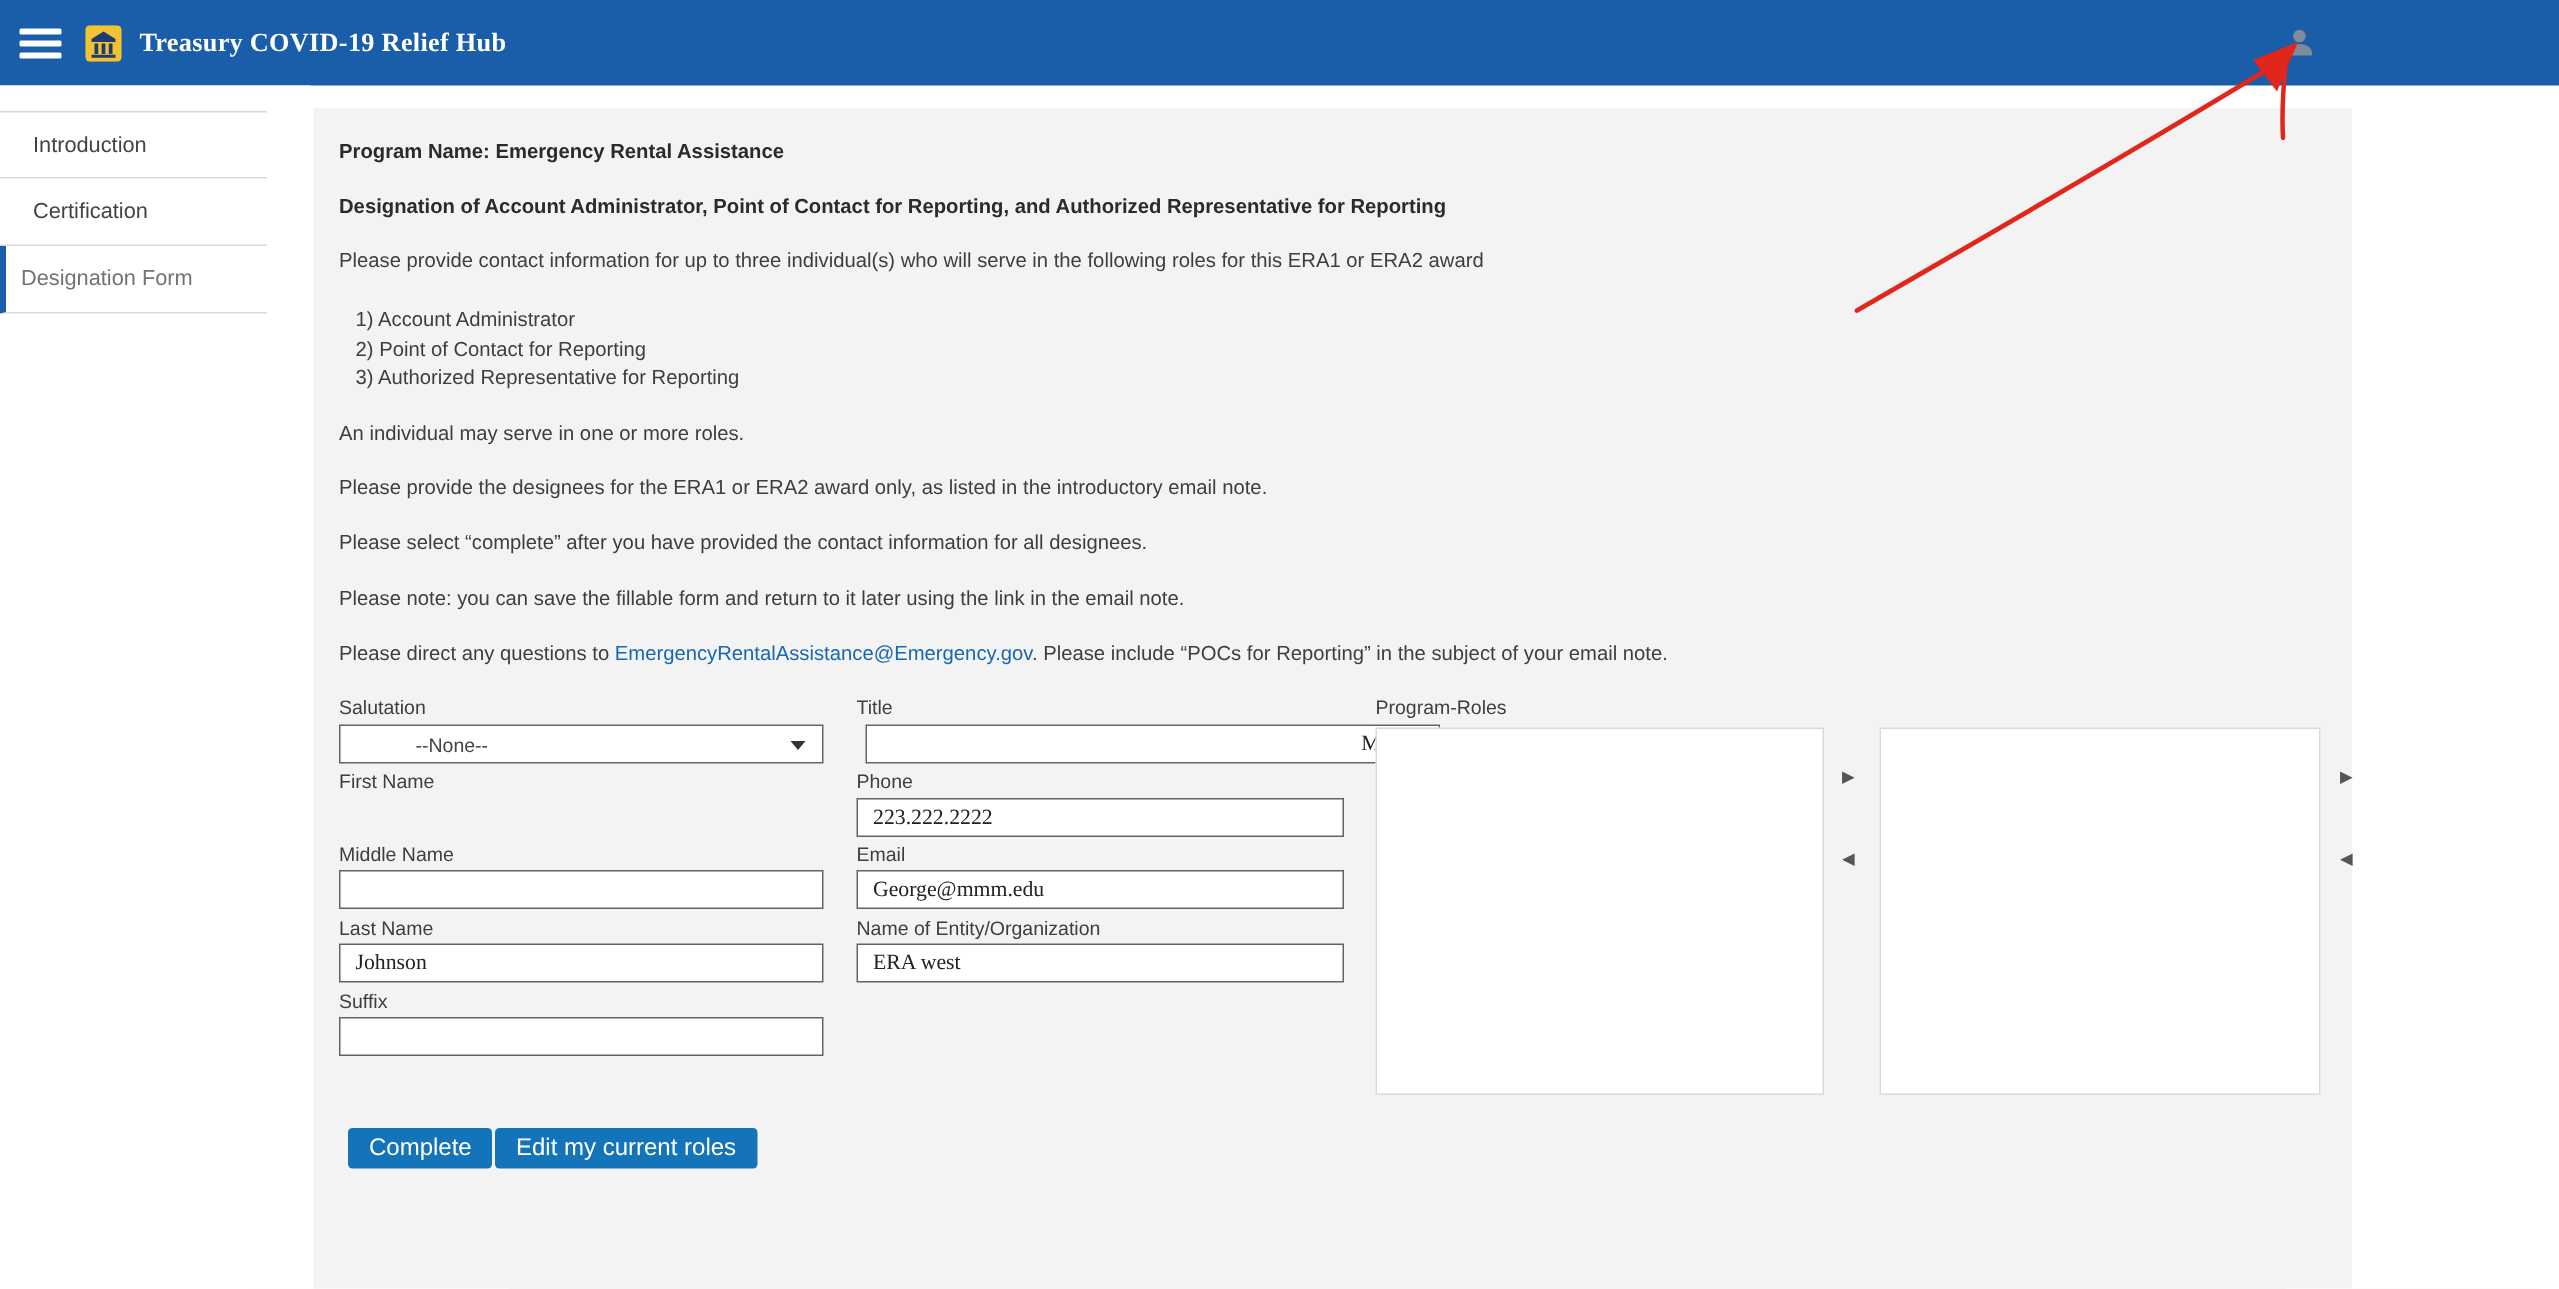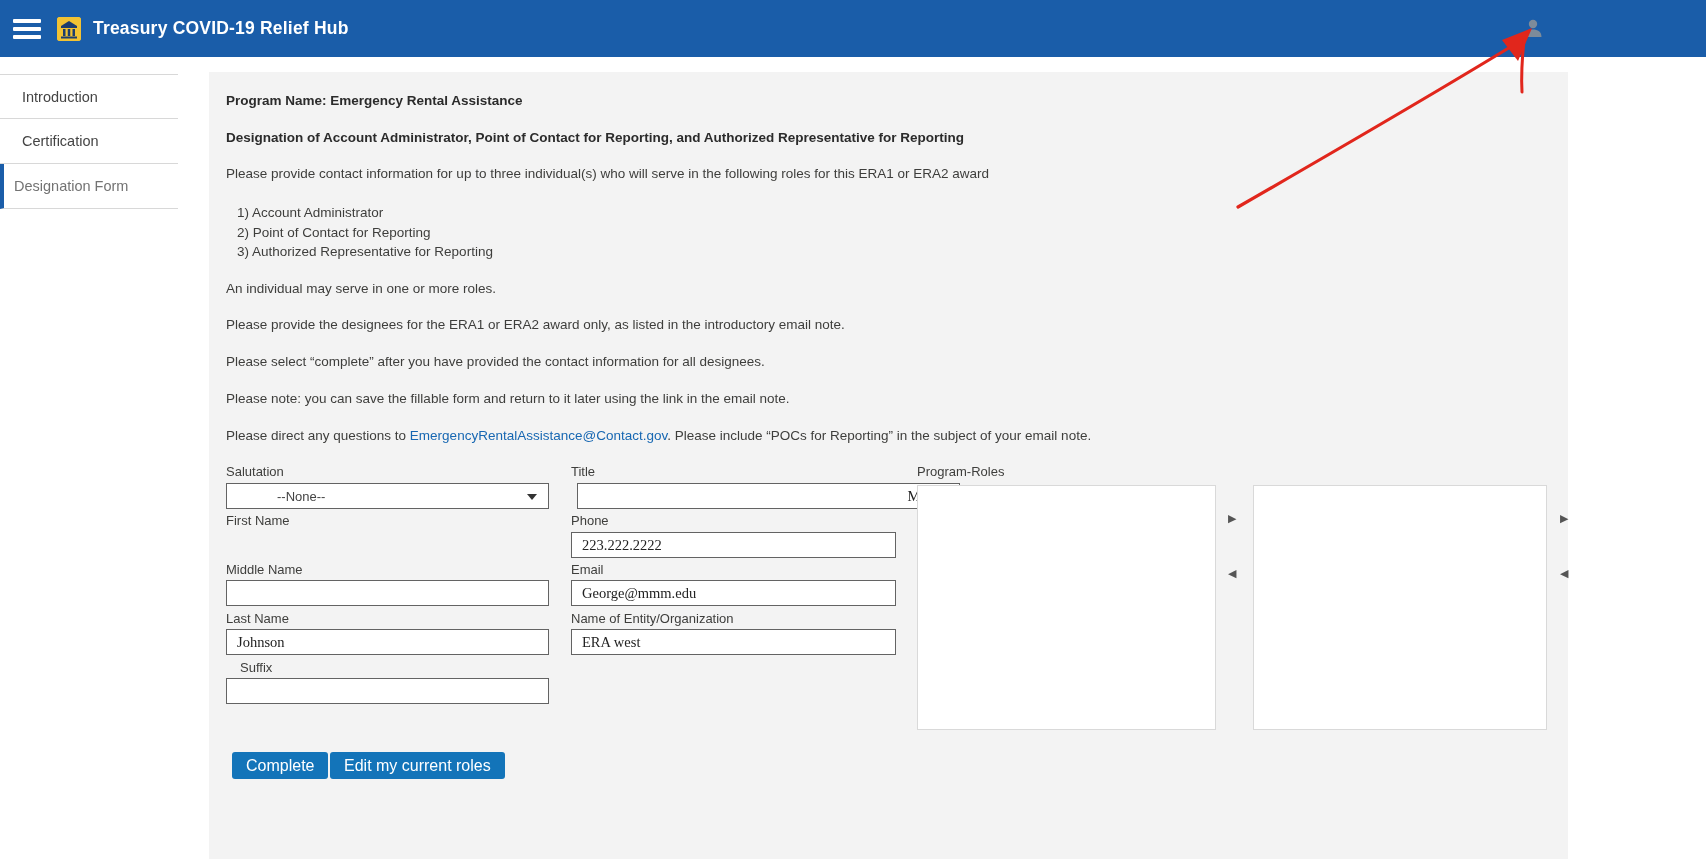--- a/index.html
+++ b/index.html
@@ -8,21 +8,21 @@
   .stage { position:absolute; top:0; left:0; width:1706px; height:859px; }
 
   
   .navbar { position:absolute; top:0; left:0; width:1706px; height:57px;
             background:#1a5da9; display:flex; align-items:center; }
   .hamburger { width:28px; height:20px; margin-left:13px; display:flex; flex-direction:column;
                justify-content:space-between; cursor:pointer; }
   .hamburger span { display:block; height:4px; background:#ffffff; border-radius:1px; }
   .logo { width:24px; height:24px; margin-left:16px; border-radius:3px; background:#f2c233;
           display:flex; align-items:center; justify-content:center; overflow:hidden; }
-  .app-title { margin-left:12px; color:#ffffff; font-family:Liberation Sans, sans-serif;
+  .app-title { margin-left:12px; color:#ffffff; font-family:Liberation Serif, serif;
                font-weight:bold; font-size:17.5px; letter-spacing:0.2px; }
   .user-btn { position:absolute; right:162px; top:17px; width:22px; height:22px; cursor:pointer; }
 
   
   .sidebar { position:absolute; top:57px; left:0; width:207px; height:802px; background:#ffffff; }
   .side-item { position:relative; width:178px; height:45px; display:flex; align-items:center;
                border-bottom:1px solid #d8d8d8; cursor:pointer; }
   .side-item:first-child { border-top:1px solid #d8d8d8; margin-top:17px; }
   .side-item .lbl { padding-left:22px; font-size:14.5px; color:#444444; }
   .side-item.active { border-left:4px solid #1a5da9; }
@@ -108,37 +108,37 @@
 
     <div class="role-line" style="top:133px;">1) Account Administrator</div>
     <div class="role-line" style="top:152.5px;">2) Point of Contact for Reporting</div>
     <div class="role-line" style="top:172px;">3) Authorized Representative for Reporting</div>
 
     <div class="para" style="top:209px;">An individual may serve in one or more roles.</div>
     <div class="para" style="top:245px;">Please provide the designees for the ERA1 or ERA2 award only, as listed in the introductory email note.</div>
     <div class="para" style="top:282px;">Please select “complete” after you have provided the contact information for all designees.</div>
     <div class="para" style="top:319px;">Please note: you can save the fillable form and return to it later using the link in the email note.</div>
 
-    <div class="para" style="top:356px;"><span>Please direct any questions to </span><a class="qlink">EmergencyRentalAssistance@Contact.gov</a><span>. Please include “POCs for Reporting” in the subject of your email note.</span></div>
+    <div class="para" style="top:356px;"><span>Please direct any questions to </span><a class="qlink">EmergencyRentalAssistance@Emergency.gov</a><span>. Please include “POCs for Reporting” in the subject of your email note.</span></div>
 
     <div class="f-label" style="top:392px; left:17px;">Salutation</div>
     <div class="f-select" style="top:411px; left:17px; width:323px;padding-left:40px;">
       <span class="sel-text">--None--</span>
       <span class="caret"></span>
     </div>
 
     <div class="f-label" style="top:441px; left:17px;">First Name</div>
 
     <div class="f-label" style="top:490px; left:17px;">Middle Name</div>
     <input class="f-input" style="top: 508px; left: 17px; width: 323px;" value="">
 
     <div class="f-label" style="top:539px; left:17px;">Last Name</div>
     <input class="f-input" style="top: 557px; left: 17px; width: 323px;" value="Johnson">
 
-    <div class="f-label" style="top:588px; left:17px;margin-left:14px;">Suffix</div>
+    <div class="f-label" style="top:588px; left:17px;">Suffix</div>
     <input class="f-input" style="top: 606px; left: 17px; width: 323px;" value="">
 
     <div class="f-label" style="top:392px; left:362px;">Title</div>
     <input class="f-input" style="top: 411px; left: 368px; width: 383px; text-align: right;" value="Manager">
 
     <div class="f-label" style="top:441px; left:362px;">Phone</div>
     <input class="f-input" style="top: 460px; left: 362px; width: 325px;" value="223.222.2222">
 
     <div class="f-label" style="top:490px; left:362px;">Email</div>
     <input class="f-input" style="top: 508px; left: 362px; width: 325px;" value="George@mmm.edu">

